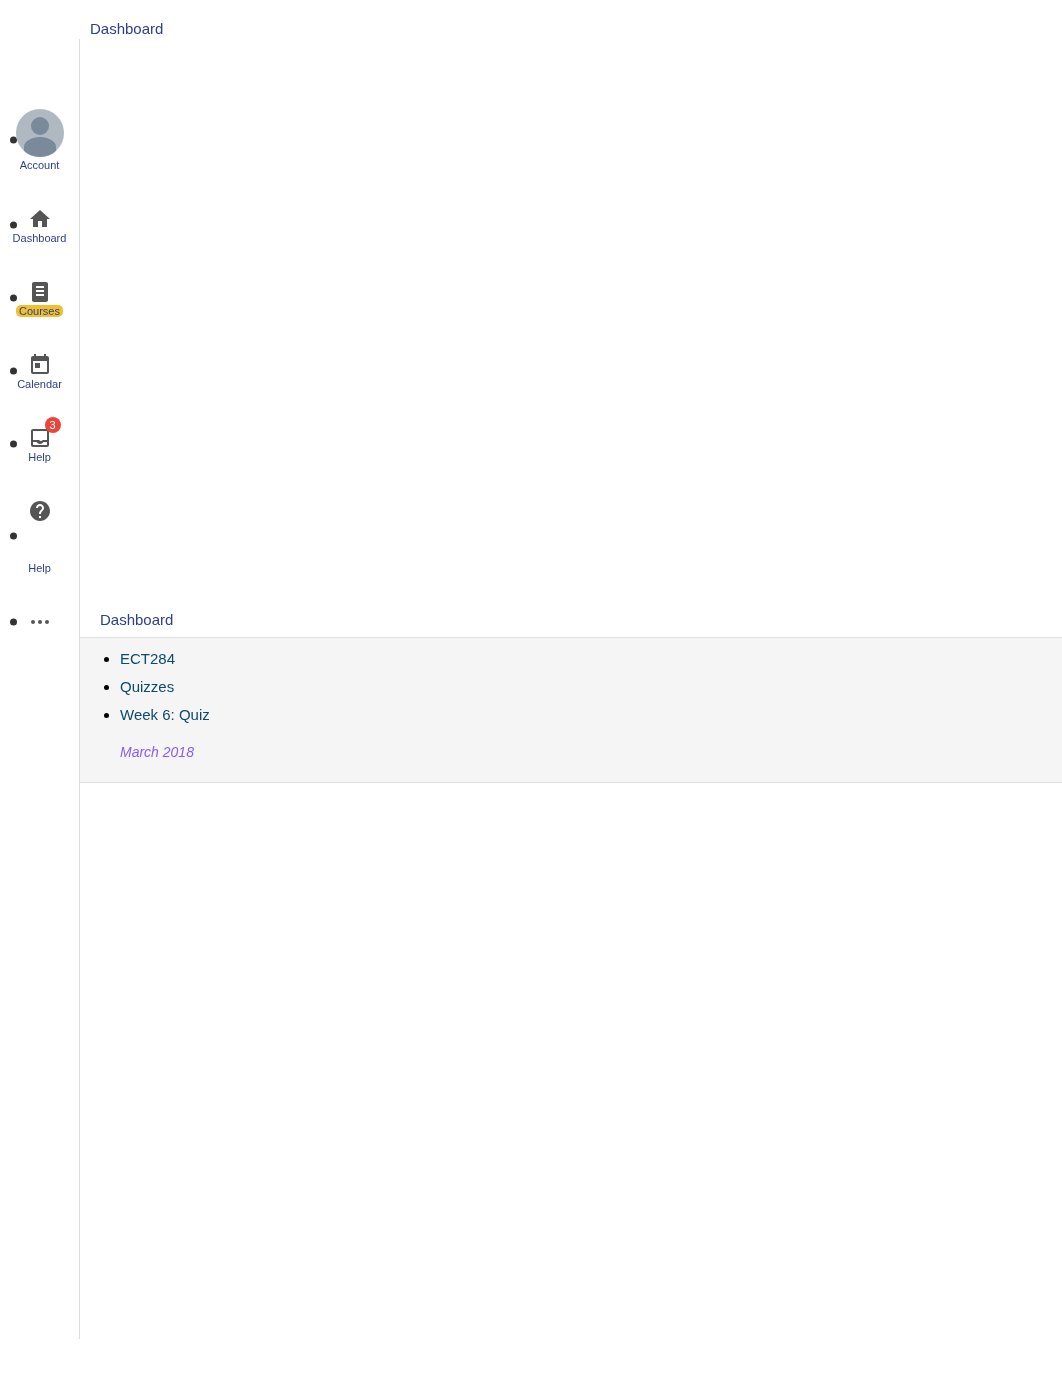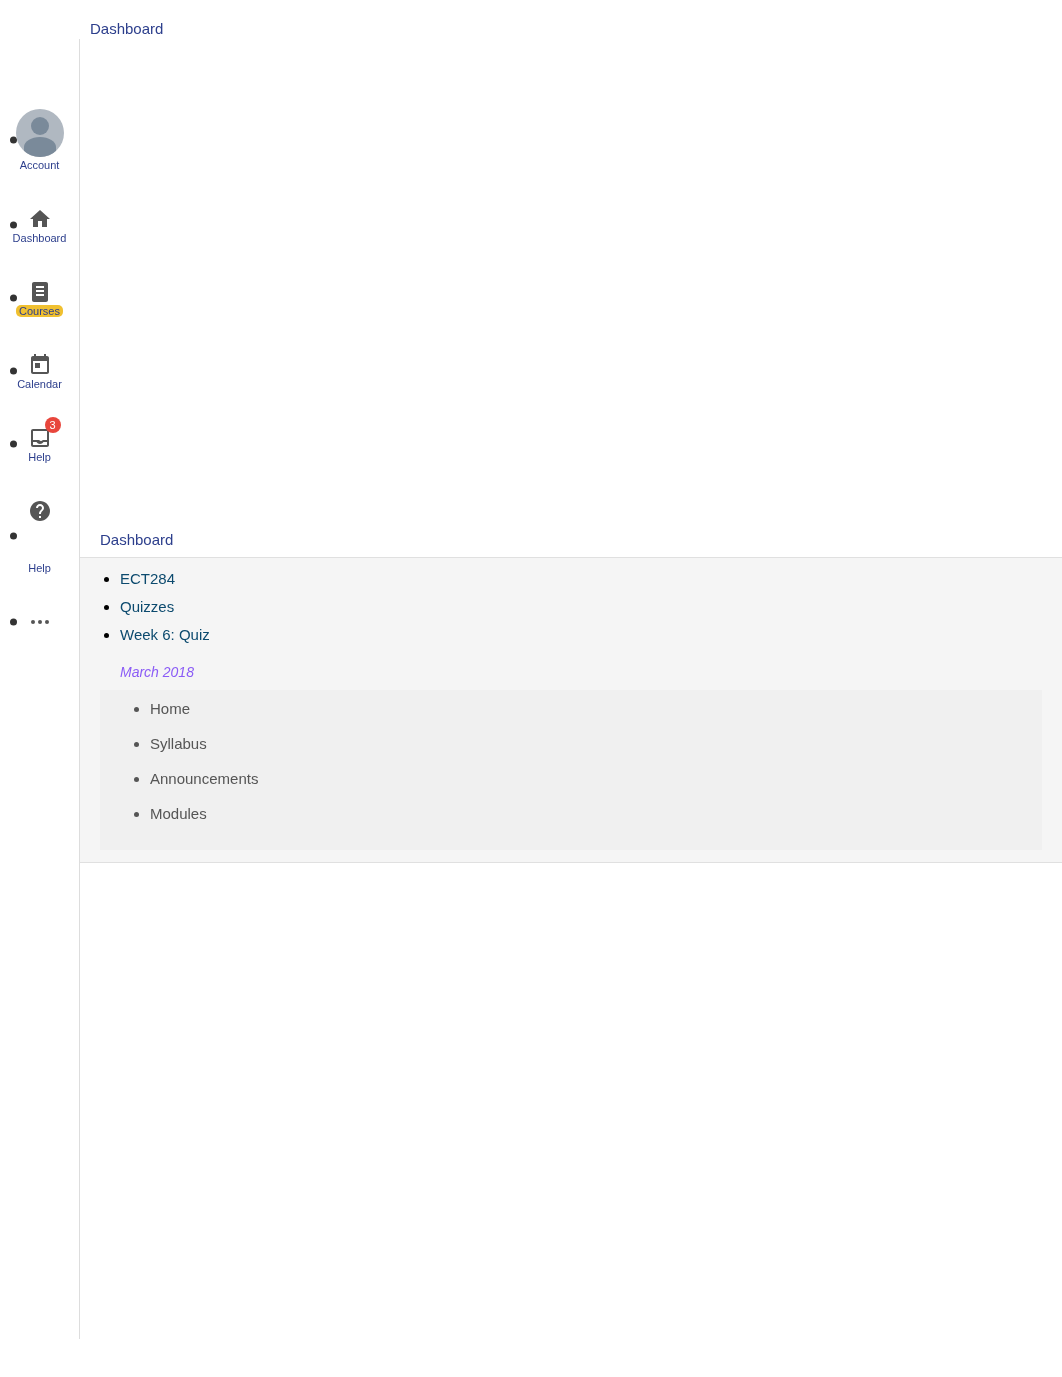--- a/index.html
+++ b/index.html
@@ -256,32 +256,16 @@
         <li>
           <a href="#">Quizzes</a>
         </li>
         <li>
           <a href="#">Week 6: Quiz</a>
         </li>
       </ul>
 
       <span class="date-label">March 2018</span>
 
-      <div class="course-nav">
-        <ul class="course-nav-list">
-          <li>
-            <a href="#">Home</a>
-          </li>
-          <li>
-            <a href="#">Syllabus</a>
-          </li>
-          <li>
-            <a href="#">Announcements</a>
-          </li>
-          <li>
-            <a href="#">Modules</a>
-          </li>
-        </ul>
-      </div>
     </div>
 
   </div>
 </div>
 
 </body></html>

